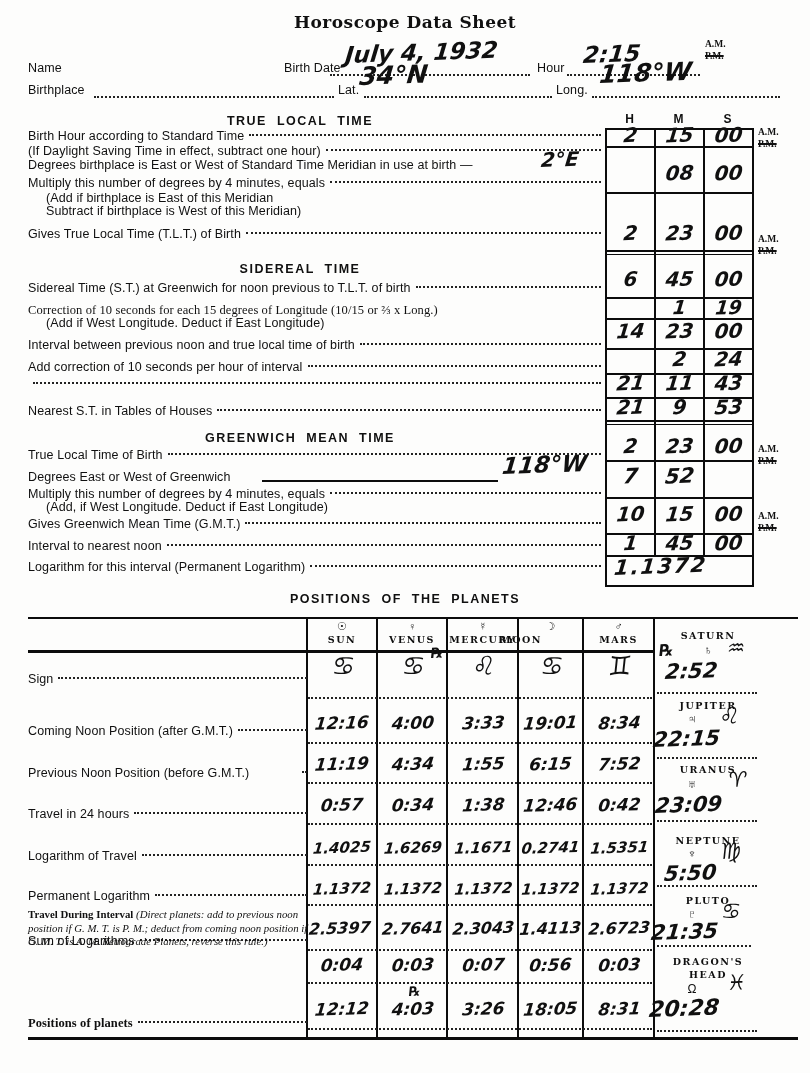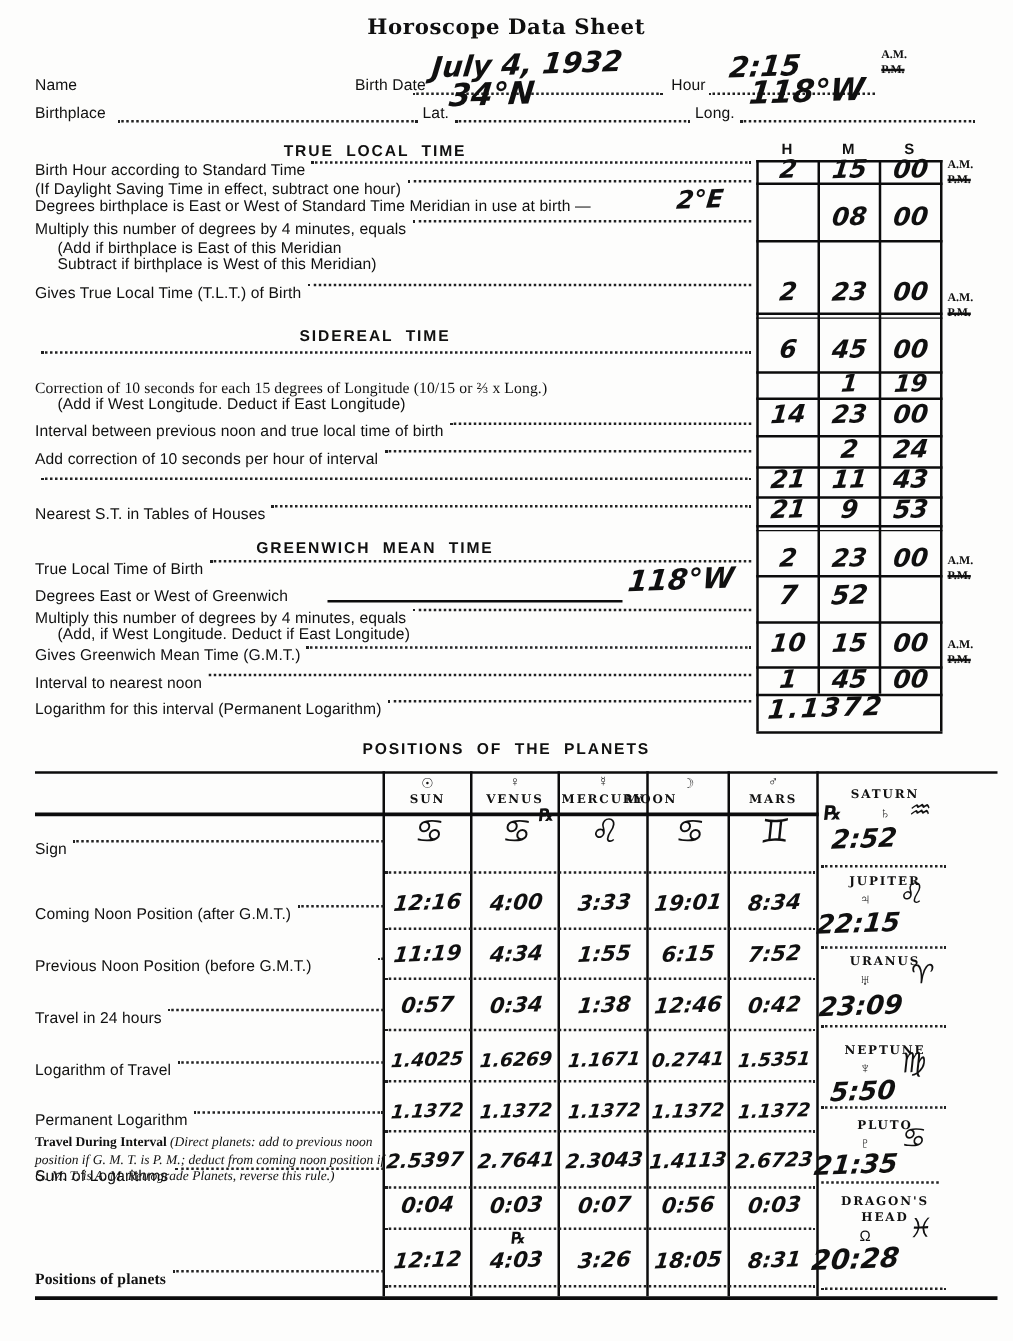--- a/index.html
+++ b/index.html
@@ -1,21 +1,21 @@
 <!DOCTYPE html>
 <html><head>
 <meta charset="utf-8">
 <style>
   html,body{margin:0;padding:0;}
   body{width:810px;height:1073px;position:relative;background:#fdfdfc;color:#101010;
        font-family:"Liberation Sans",sans-serif;overflow:hidden;}
   .abs{position:absolute;}
   .lbl{font-size:12.5px;line-height:1.15;letter-spacing:.1px;white-space:nowrap;}
   .serif{font-family:"Liberation Serif",serif;}
-  .flex{display:flex;align-items:flex-start;}
+  .flex{display:flex;align-items:center;}
   .leader{flex:1 1 auto;border-bottom:2px dotted #222;margin:0 1px 2px 5px;height:0;}
   .dotline{border-top:2px dotted #222;height:0;}
   .solid{background:#0c0c0c;}
   .title{font-family:"DejaVu Serif",serif;font-weight:700;font-size:17px;letter-spacing:.5px;text-align:center;}
   .sechead{font-weight:700;font-size:12.5px;letter-spacing:1.5px;word-spacing:5px;text-align:center;}
   .hand{font-family:"DejaVu Sans",sans-serif;font-style:italic;font-weight:700;white-space:nowrap;
         transform:rotate(-2deg) skewX(-8deg);transform-origin:left bottom;}
   .cellv{text-align:center;}
   .hms{font-size:12px;font-weight:600;text-align:center;}
   .ampm{font-family:"Liberation Serif",serif;font-weight:700;font-size:9.5px;line-height:1.25;}
@@ -117,20 +117,21 @@
   <div class="strike">P.M.</div>
 </div>
 <div class="abs ampm" style="left:758px;top:234px;">
   <div>A.M.</div>
   <div class="strike">P.M.</div>
 </div>
 
 <div class="abs sechead" style="left:100px;width:400px;top:262px;">SIDEREAL TIME</div>
 
 <div class="abs flex" style="left:28px;width:574px;top:281px;">
+  <span class="lbl">Sidereal Time (S.T.) at Greenwich for noon previous to T.L.T. of birth</span>
     <span class="leader"></span>
 </div>
 <span class="abs lbl" style="left:28px;top:303px;font-family:Liberation Serif, serif;">Correction of 10 seconds for each 15 degrees of Longitude (10/15 or ⅔ x Long.)</span>
 <span class="abs lbl" style="left:46px;top:316px;">(Add if West Longitude. Deduct if East Longitude)</span>
 <div class="abs flex" style="left:28px;width:574px;top:338px;">
   <span class="lbl">Interval between previous noon and true local time of birth</span>
     <span class="leader"></span>
 </div>
 <div class="abs flex" style="left:28px;width:574px;top:360px;">
   <span class="lbl">Add correction of 10 seconds per hour of interval</span>

